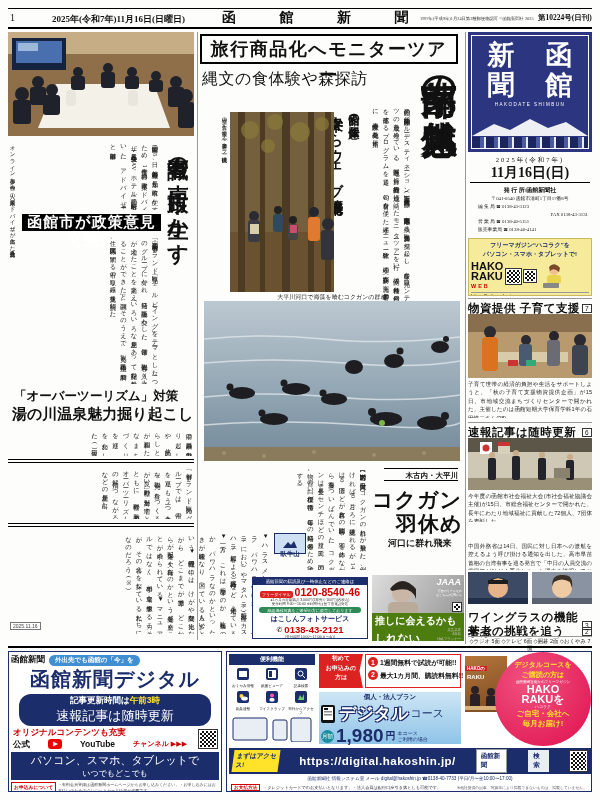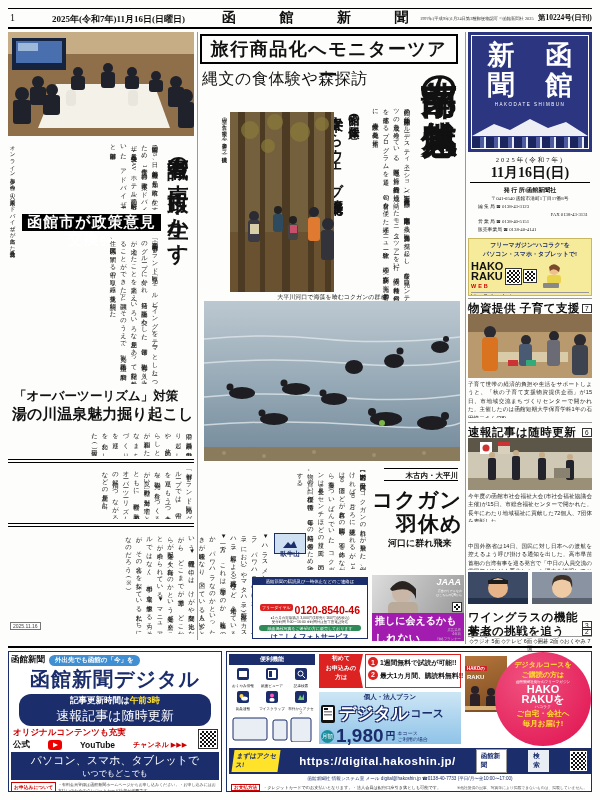--- a/index.html
+++ b/index.html
@@ -194,37 +194,37 @@
     </svg>
   </div>
   <div class="abs sans" style="left:384px;top:468px;width:74px;height:13px;border-top:1.5px solid #000;border-bottom:1.5px solid #000;font-size:7.5px;font-weight:bold;text-align:right;line-height:13px">木古内・大平川</div>
   <div class="abs" style="left:372px;top:486px;font-size:21px;font-weight:bold;letter-spacing:1px">コクガン</div>
   <div class="abs" style="left:396px;top:510px;font-size:21px;font-weight:bold;letter-spacing:1px">羽休め</div>
   <div class="abs" style="left:388px;top:537px;font-size:9px;font-weight:bold">河口に群れ飛来</div>
   <div class="abs vbody" style="left:202px;top:468px;width:166px;height:102px">【木古内】町の大平川河口にコクガンの群れが飛来した。例年、早ければ10月ごろに確認されるが、14日は30羽ほどが夕暮れの時間帯に、羽を休めながら海藻をついばんでいた。コクガンは全長60センチほどの渡り鳥で、国の天然記念物。首の白い模様が特徴で、毎年この時期に越冬のため道南へ飛来する。</div>
 
   <div class="abs sans" style="left:252px;top:577px;width:116px;height:62px;border:1.5px solid #1b2d6b;background:#fff;overflow:hidden">
     <div style="background:#1b2d6b;color:#fff;font-size:4.4px;text-align:center;padding:1px 0">函館新聞の購読及び一時休止などのご連絡は</div>
-    <div style="display:flex;align-items:flex-start;justify-content:center;gap:2px;margin-top:19px">
+    <div style="display:flex;align-items:flex-end;justify-content:center;gap:2px;margin-top:1px">
       <span style="background:#d22;color:#fff;font-size:4px;padding:1px 2px;border-radius:2px">フリーダイヤル</span>
       <span style="font-size:10.5px;font-weight:bold;color:#c00">0120-8540-46</span>
     </div>
     <div style="font-size:3.5px;text-align:center;color:#333">●1カ月の定期購読 3,000円(1部売り160円)(各税込)</div>
     <div style="font-size:3.5px;text-align:center;color:#333">受付時間 9:00〜16:00 ※時間外は留守番電話対応</div>
     <div style="background:#2e8b57;color:#fff;font-size:4px;text-align:center;border-radius:4px;margin:1px 6px;padding:.5px 0">紙面掲載写真をご希望の方に販売しております</div>
     <div class="navy" style="font-size:7px;font-weight:bold;text-align:center">はこしんフォトサービス</div>
     <div style="display:flex;align-items:center;justify-content:center;gap:2px">
       <span style="font-size:7px">✆</span>
       <span style="font-size:9.5px;font-weight:bold;color:#c00">0138-43-2121</span>
     </div>
     <div style="font-size:3.4px;text-align:center;color:#333">(受付時間 10:00〜17:00(月〜金))</div>
 
   </div>
 
-  <div class="abs sans" style="left:372px;top:575px;width:92px;height:66px;background:#a21caf;overflow:hidden">
+  <div class="abs sans" style="left:372px;top:575px;width:92px;height:66px;background:#4d7c0f;overflow:hidden">
     <div style="position:relative;height:38px;background:linear-gradient(120deg,#ddd,#999)">
       <svg width="92" height="38" xmlns="http://www.w3.org/2000/svg" style="position:absolute;left:0;top:0">
         <circle cx="30" cy="18" r="10" fill="#c9b6a6"></circle>
         <path d="M18 14 Q30 -2 44 14 L44 24 Q40 10 20 16 Z" fill="#2a2420"></path>
         <rect x="16" y="27" width="30" height="14" rx="5" fill="#b9aa9a"></rect>
       </svg>
       <div style="position:absolute;right:3px;top:2px;color:#fff;font-weight:bold;font-style:italic;font-size:9px">JAAA</div>
       <div style="position:absolute;right:2px;top:14px;color:#fff;font-size:3px;width:26px;text-align:right">広告のリアルな声はこちらのQRから</div>
       <span class="qr" style="position:absolute;right:3px;bottom:2px;width:8px;height:8px"></span>
     </div>
@@ -382,21 +382,21 @@
       <span style="background:#3f8fd2;color:#fff;font-size:6.5px;font-weight:bold;border-radius:6px;padding:1px 6px">外出先でも函館の「今」を</span>
     </div>
     <div class="navy" style="font-size:20px;font-weight:bold;text-align:center;letter-spacing:1px">函館新聞デジタル</div>
     <div style="background:#1b2d6b;border-radius:12px;color:#fff;text-align:center;padding:1px 0;margin:1px 8px">
       <div style="font-size:8.5px;font-weight:bold"><span>記事更新時間は</span><span style="color:#ffe22a">午前3時</span></div>
       <div style="font-size:13px">速報記事は随時更新</div>
     </div>
     <div style="display:flex;justify-content:space-between;align-items:center;padding:0 2px">
       <div>
         <div style="color:#c00;font-weight:bold;font-size:8.5px">オリジナルコンテンツも充実</div>
-        <div style="display:flex;align-items:center;gap:18px;font-size:8.5px;font-weight:bold">
+        <div style="display:flex;gap:18px;font-size:8.5px;font-weight:bold">
           <span>公式</span>
           <svg width="14" height="10" xmlns="http://www.w3.org/2000/svg">
               <rect width="14" height="10" rx="3" fill="#e00"></rect>
               <polygon points="5,2.5 10,5 5,7.5" fill="#fff"></polygon>
             </svg>
           <span>YouTube</span>
             <span style="color:#c00;font-size:7px">チャンネル ▶▶▶</span>
         </div>
       </div>
       <span class="qr" style="width:18px;height:18px;display:inline-block"></span>
@@ -466,21 +466,21 @@
       <div class="navy" style="font-size:6.5px;font-weight:bold;text-align:center">個人・法人プラン</div>
       <div style="display:flex;align-items:center;gap:2px">
         <svg width="16" height="18">
             <rect width="14" height="18" rx="2" fill="#111"></rect>
             <rect x="2" y="2" width="10" height="13" fill="#fff"></rect>
             <rect x="3" y="3" width="4" height="2" fill="#111"></rect>
             <rect x="3" y="6" width="8" height="1.5" fill="#888"></rect>
             <rect x="3" y="9" width="8" height="1.5" fill="#888"></rect>
           </svg>
         <span style="font-size:17px;font-weight:bold;color:#fff;text-shadow:1px 1px 0 #1b2d6b,-1px 1px 0 #1b2d6b,1px -1px 0 #1b2d6b,-1px -1px 0 #1b2d6b">デジタル</span>
-        <span class="navy" style="font-size:11px;font-weight:bold">コース</span>
+        <span class="navy" style="font-size:11px;font-weight:normal">コース</span>
       </div>
       <div style="display:flex;align-items:center;gap:2px">
         <span style="background:#1b8f9e;color:#fff;border-radius:50%;font-size:5.5px;width:13px;height:13px;display:inline-flex;align-items:center;justify-content:center">月額</span>
         <span class="navy" style="font-size:19px;font-weight:bold">1,980</span>
         <span class="navy" style="font-size:10px;font-weight:bold">円</span>
         <span style="font-size:5px;color:#1b2d6b;line-height:1.3"><span>本コース</span><br><span>ご利用の場合</span></span>
       </div>
     </div>
 
     <div style="position:absolute;left:238px;top:4px;width:42px;height:56px;background:linear-gradient(160deg,#b5763a,#7a4a22);overflow:hidden">

